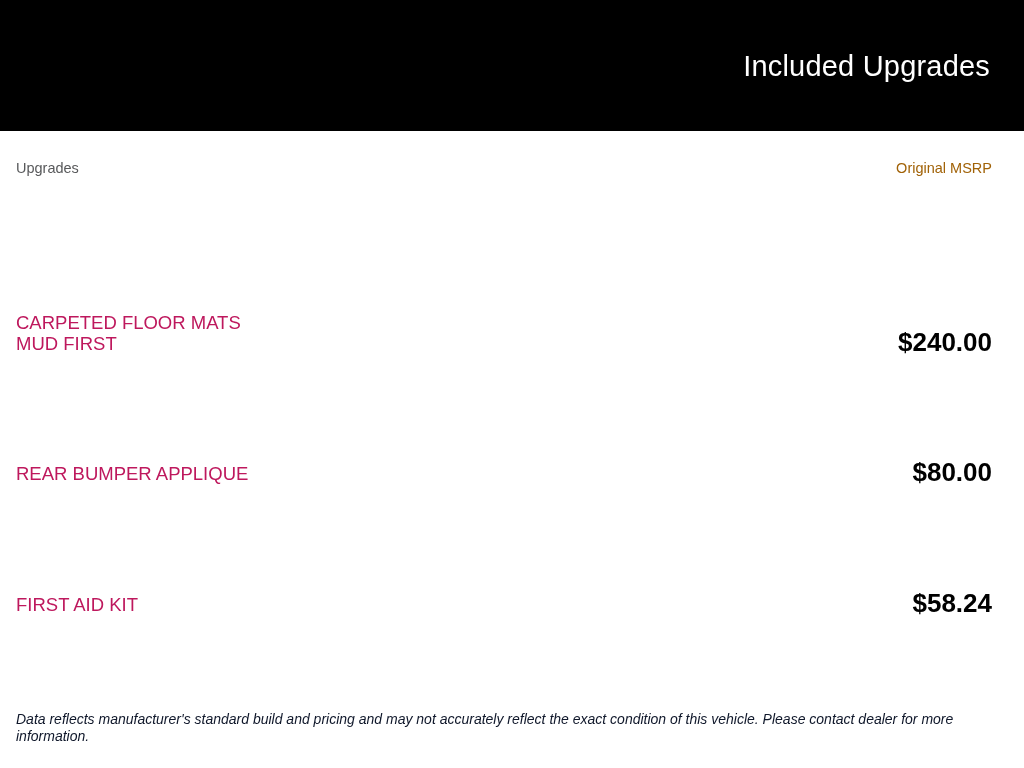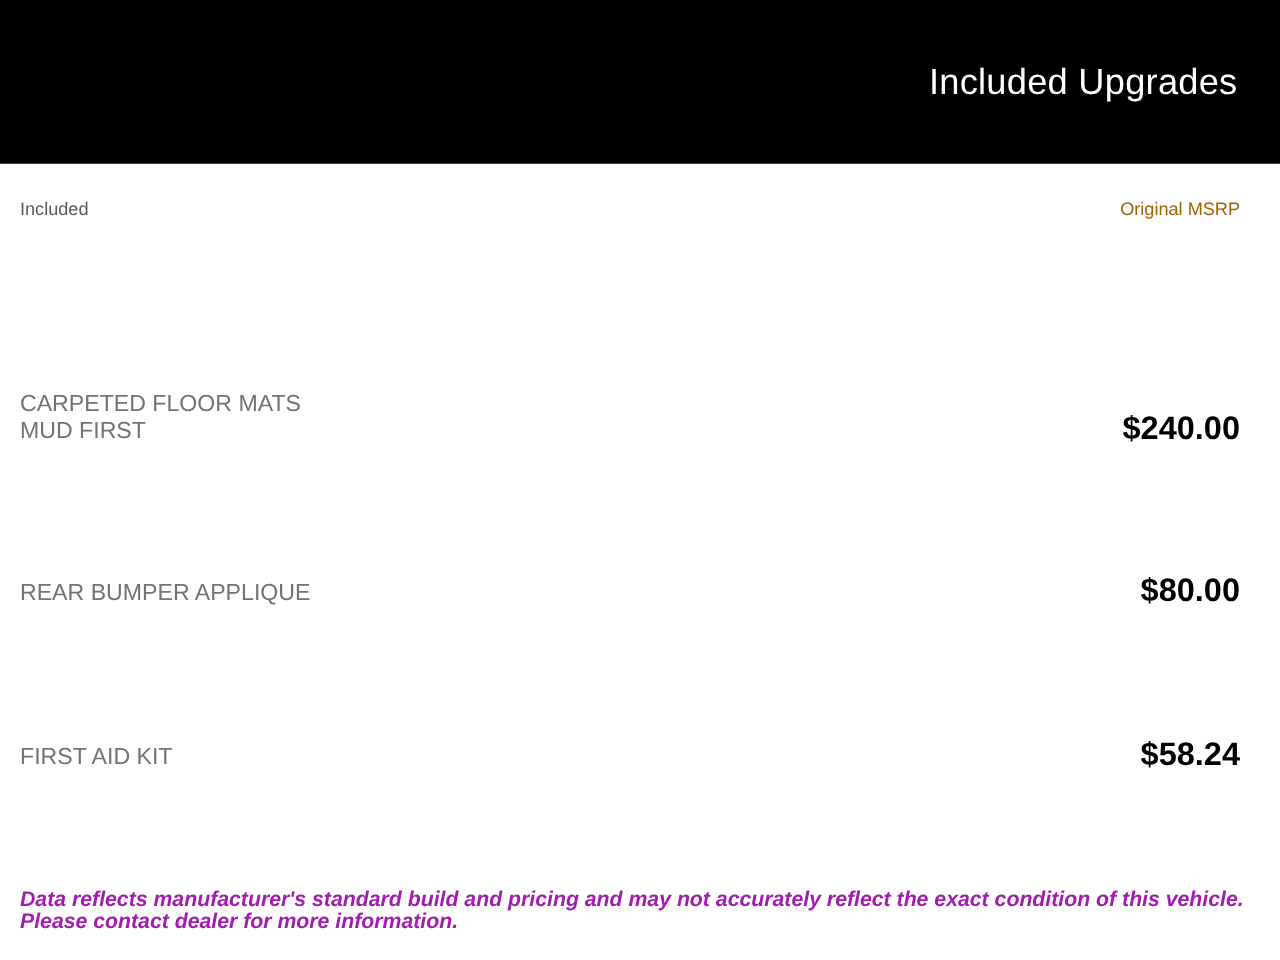--- a/index.html
+++ b/index.html
@@ -67,21 +67,21 @@
   }
   .row {
     position: relative;
     height: 130.5px;
   }
   .row .name {
     position: absolute;
     left: 16px;
     top: 0;
     font-size: 18.5px;
-    color: #737373;
+    color: #be185d;
     line-height: 24px;
     white-space: nowrap;
   }
   .row .price {
     position: absolute;
     right: 32px;
     top: -7px;
     font-size: 26px;
     font-weight: bold;
     color: #000000;
@@ -89,40 +89,39 @@
     white-space: nowrap;
   }
   .row.r1 .name { top: 110px; }
   .row.r1 .price { top: 103px; margin-top: 21px; }
 
   .disclaimer {
     position: absolute;
     left: 16px;
     top: 711px;
     width: 992px;
-    font-size: 17px;
+    font-size: 14px;
     font-style: italic;
-    color: #a21caf;
+    color: #0f172a;
     line-height: 17px;
-    font-weight: bold;
   }
 </style>
 </head>
 <body>
 
 <div class="page">
 
   <div class="header-bar">
     <div class="header-title">Included Upgrades</div>
   </div>
 
   <div class="table">
 
     <div class="col-head">
-      <div class="left">Included</div>
+      <div class="left">Upgrades</div>
       <div class="right">Original MSRP</div>
     </div>
 
     <div class="row r1">
       <div class="name">CARPETED FLOOR MATS</div>
       <div class="price">$240.00</div>
     </div>
 
     <div class="row">
       <div class="name">MUD FIRST</div>

